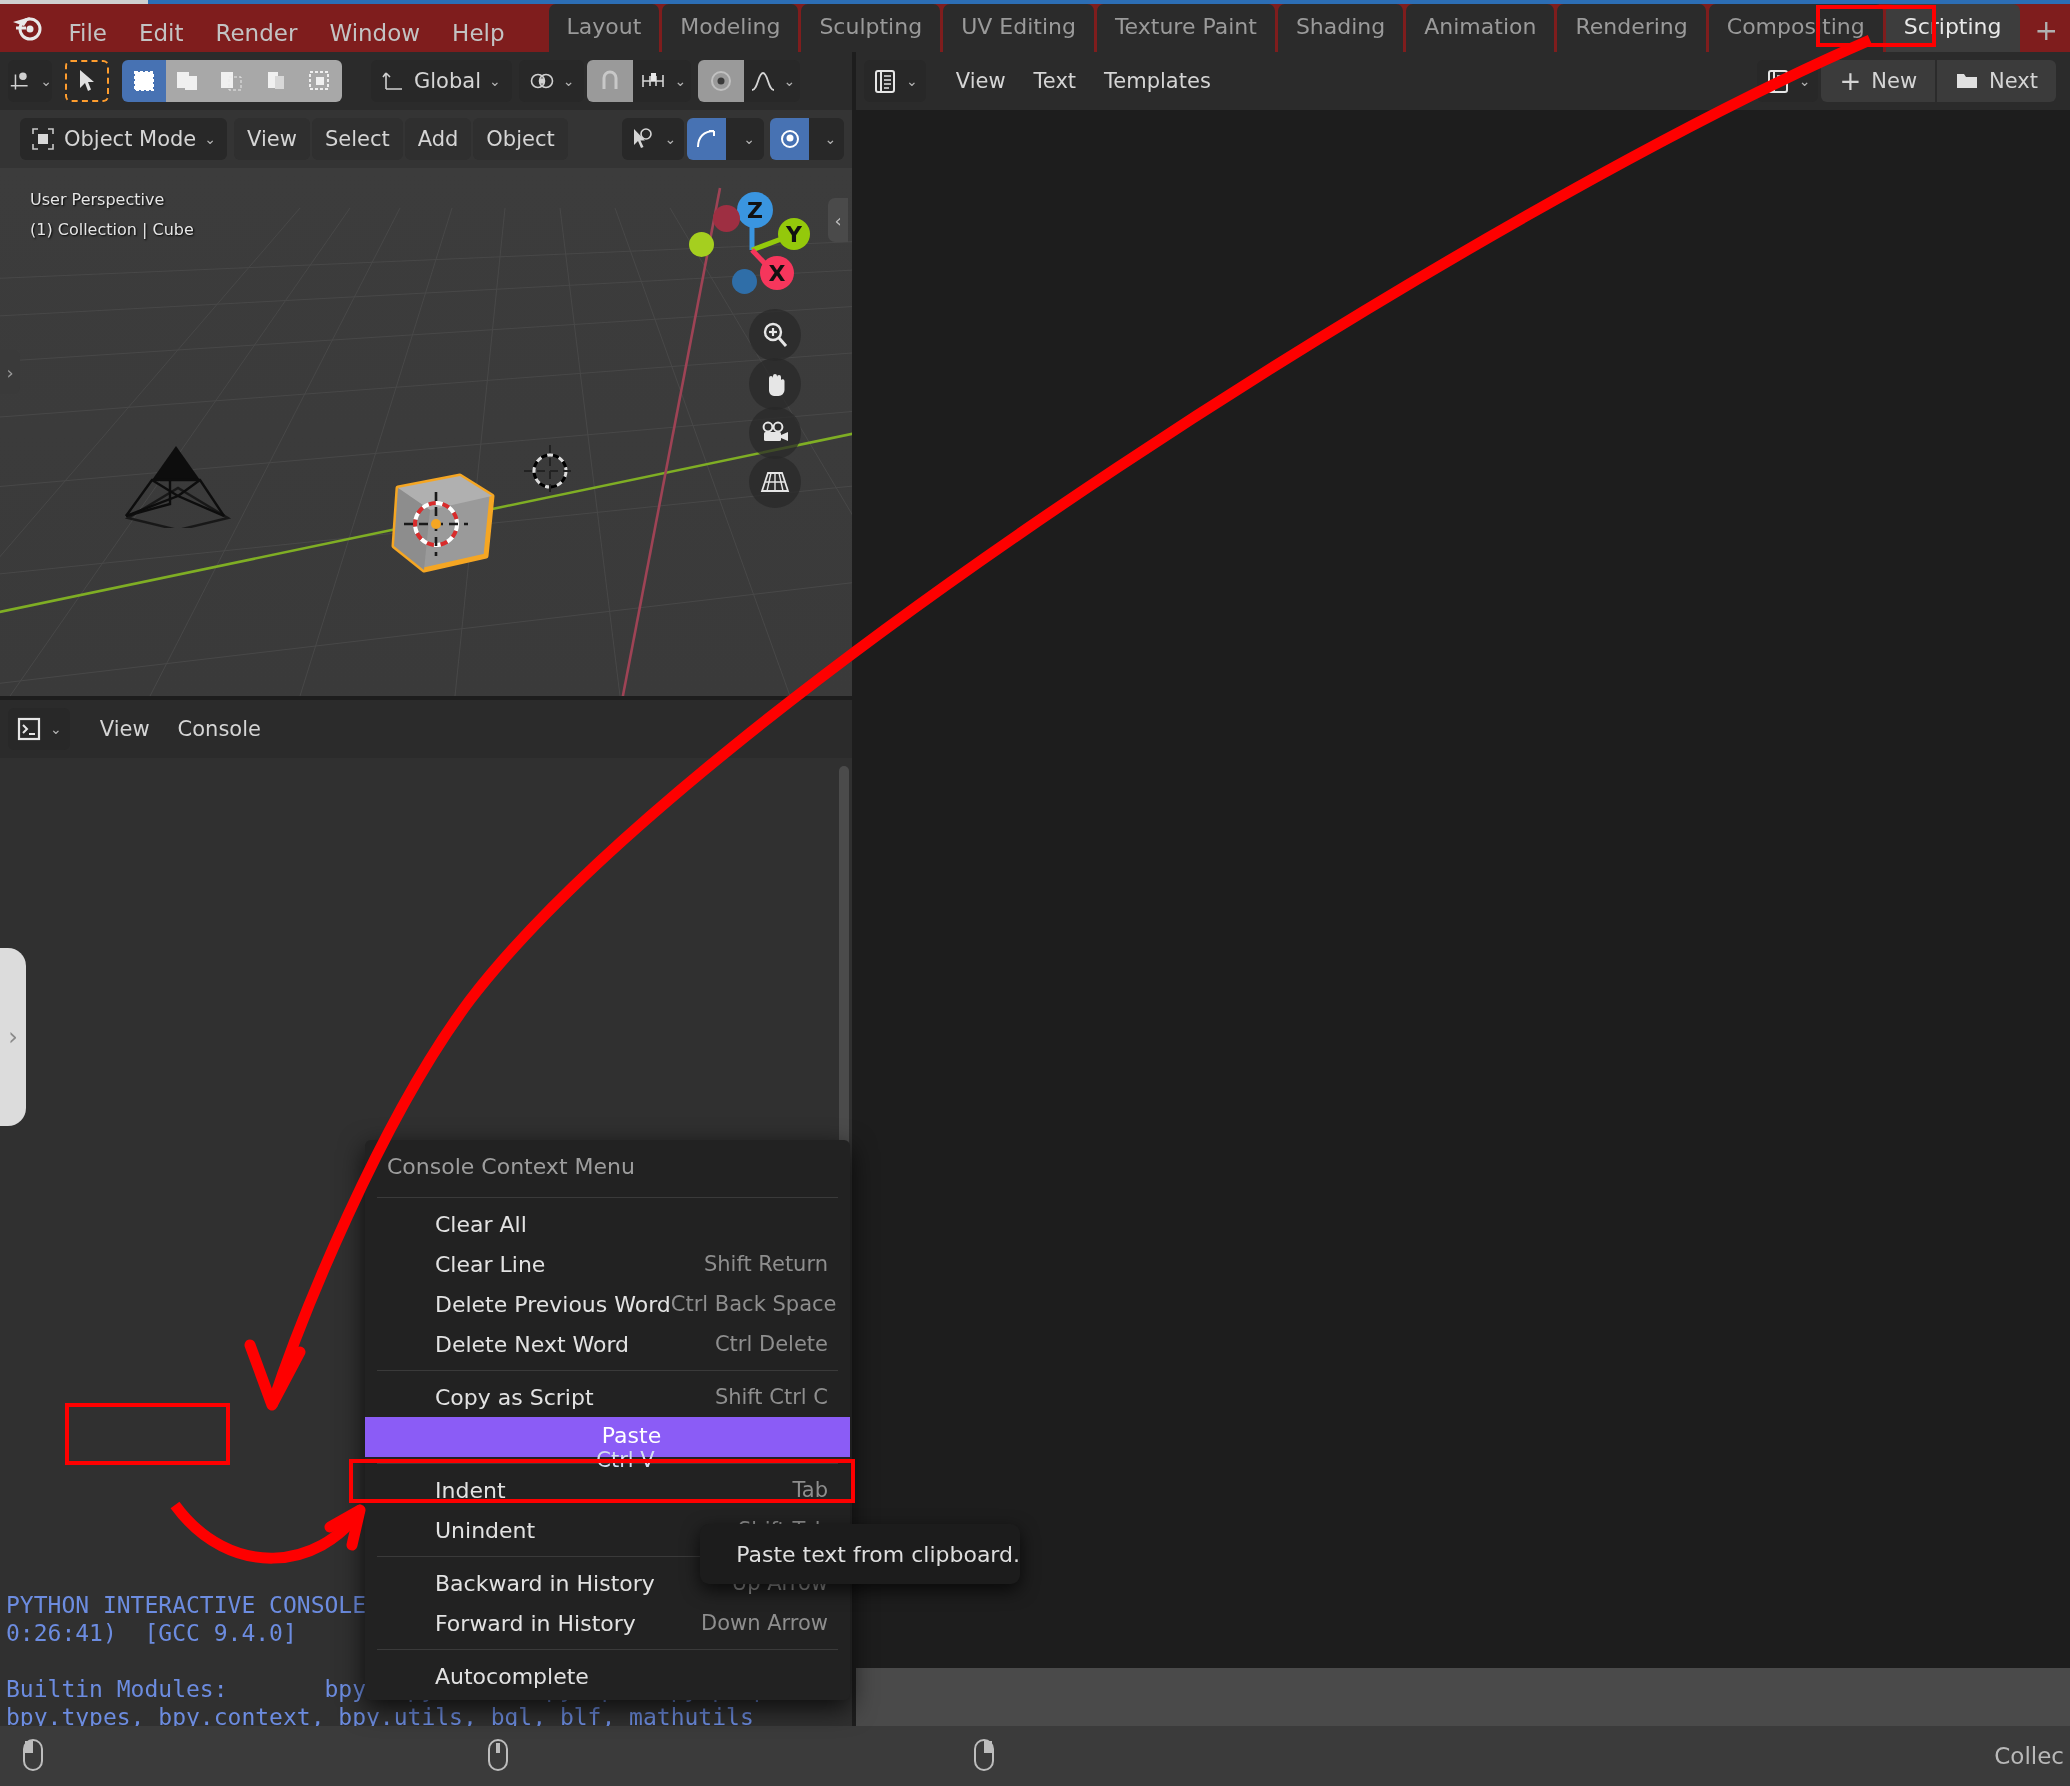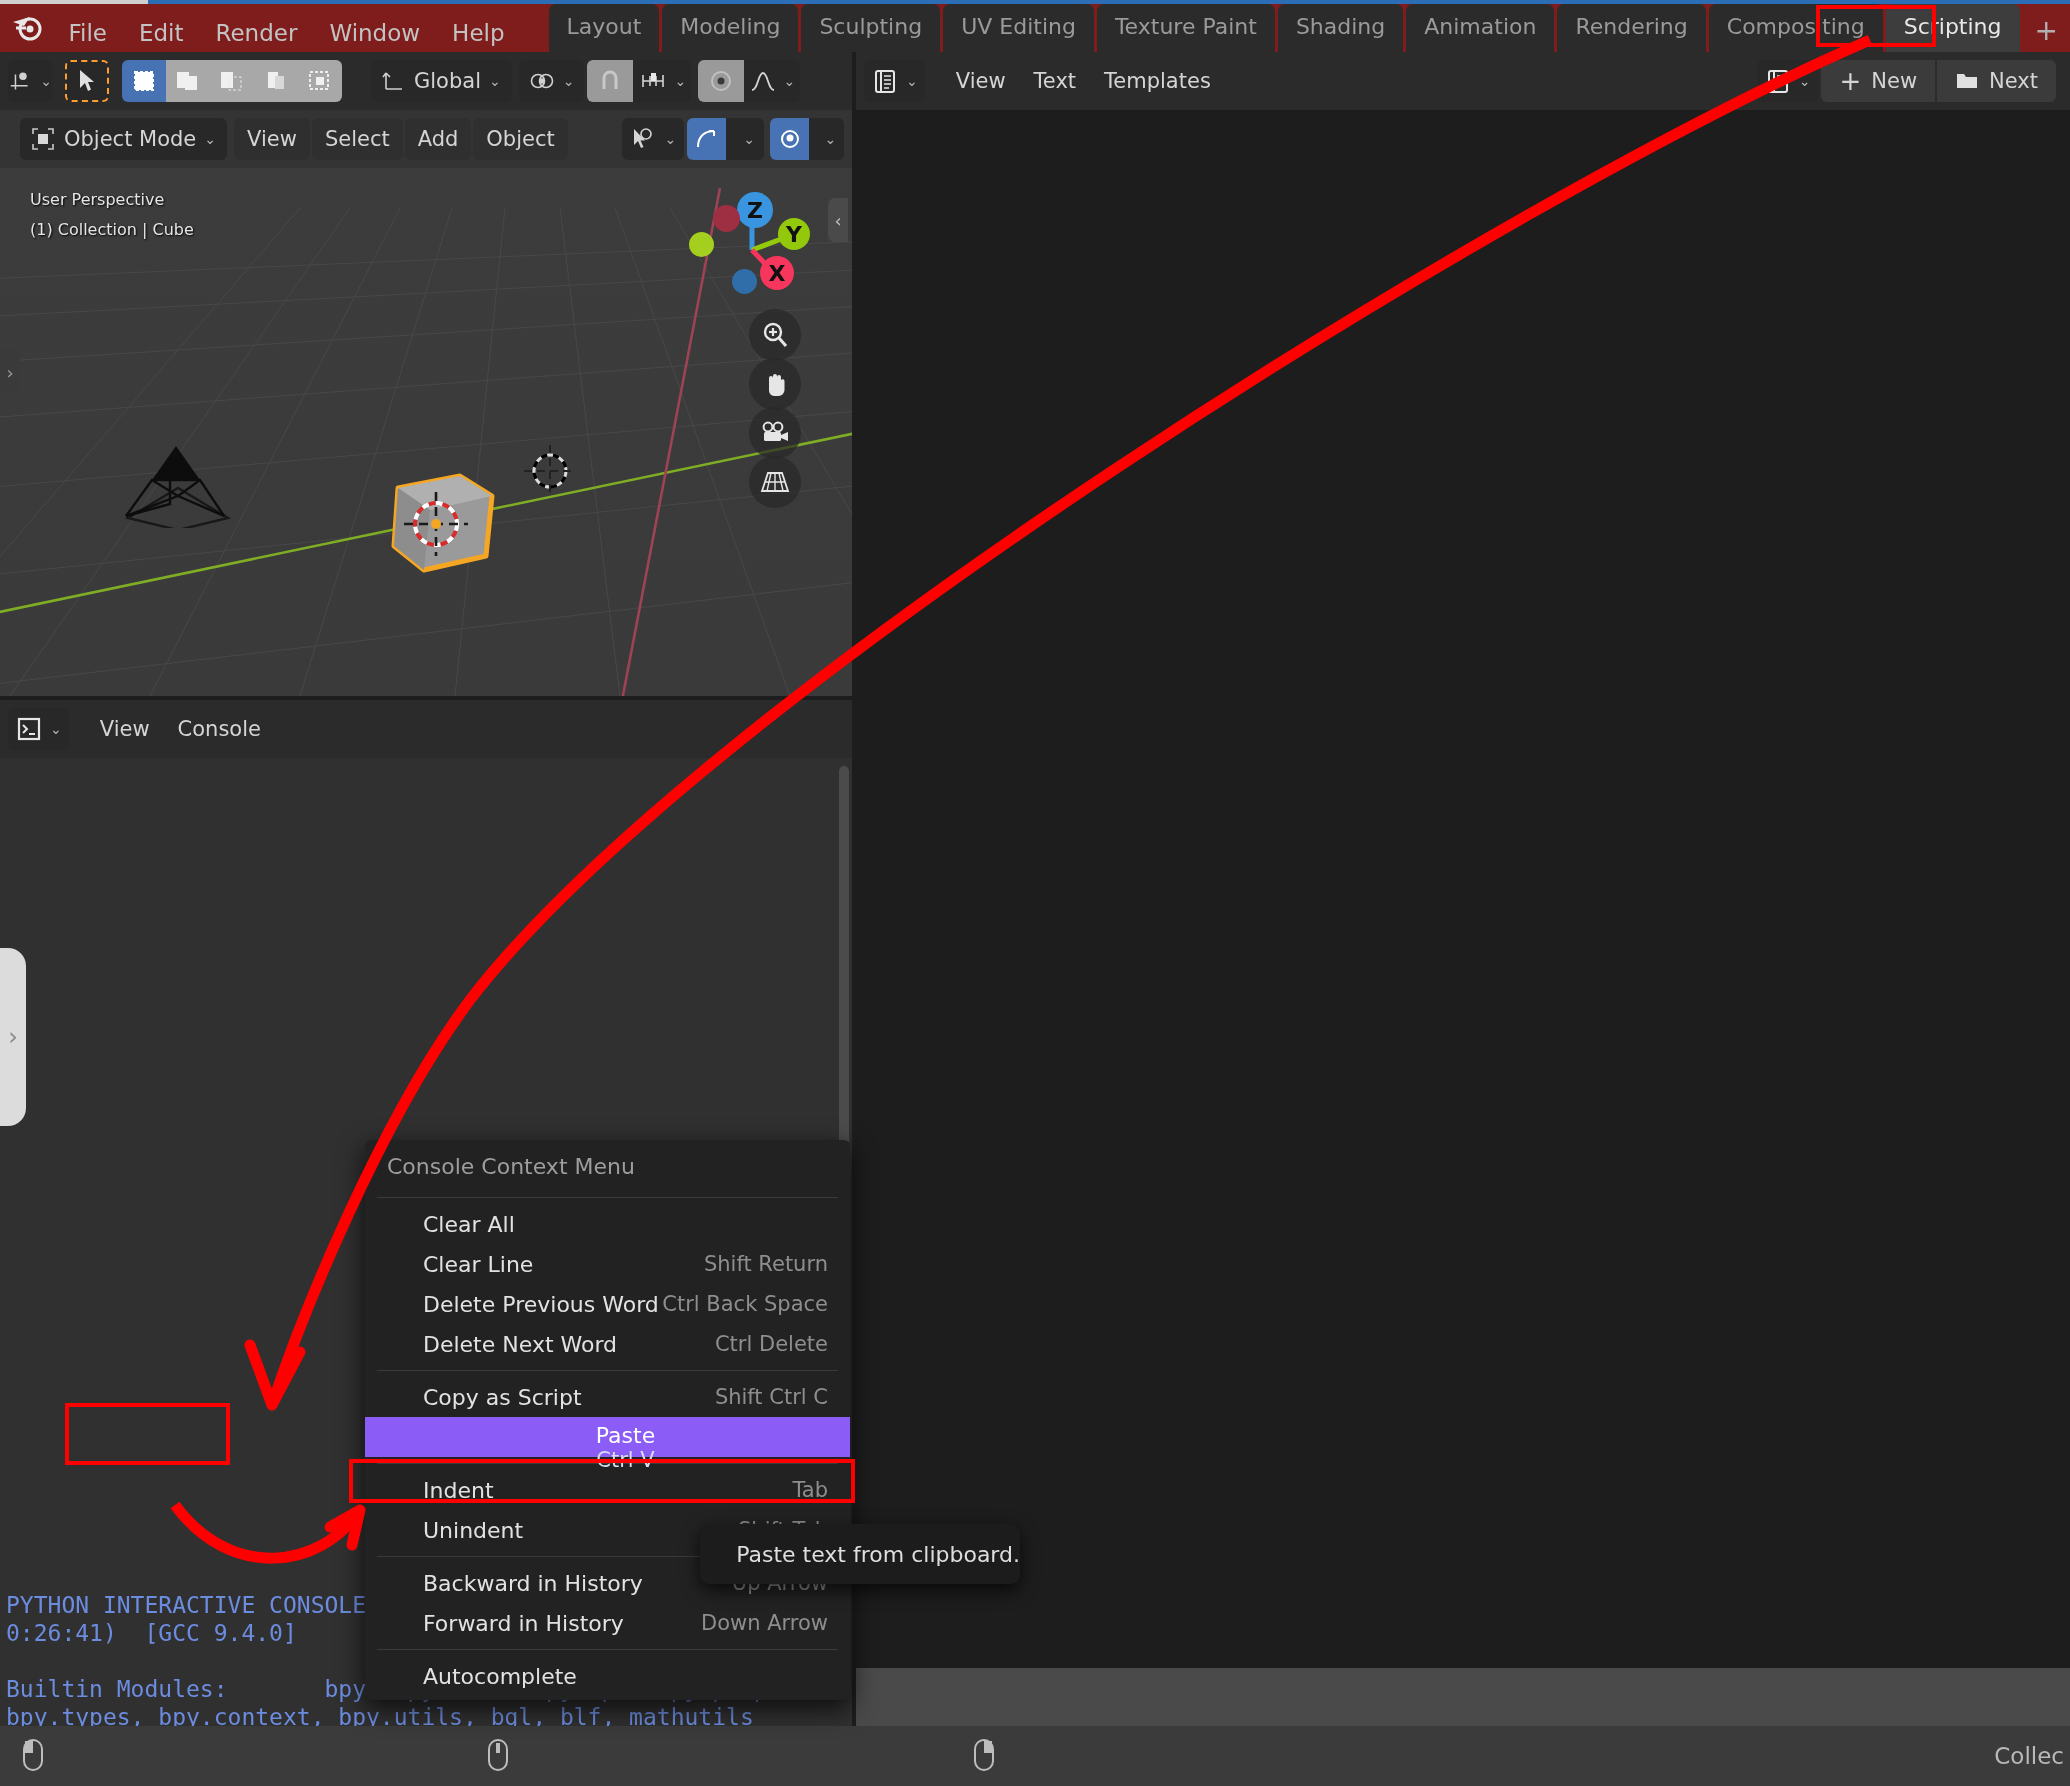--- a/index.html
+++ b/index.html
@@ -155,21 +155,21 @@
     padding-bottom: 4px;
   }
   .ctx-title {
     color: #9d9d9d; font-size: 22px; padding: 14px 22px 12px 22px;
   }
   .ctx-divline { height: 1px; background: #3a3a3a; margin: 6px 12px; }
   .ctx-item {
     display: flex; align-items: center; justify-content: space-between;
     padding: 6px 22px 6px 58px; height: 40px;
   }
-  .ctx-item .lbl { color: #e2e2e2; font-size: 22px; white-space: nowrap; }
+  .ctx-item .lbl { color: #e2e2e2; font-size: 22px; white-space: nowrap; margin-left: 12px; }
   .ctx-item .key { color: #8e8e8e; font-size: 21px; white-space: nowrap; }
   .ctx-item.sel { background: #8b5cf6; flex-direction: column; }
   .ctx-item.sel .lbl { color: #ffffff; }
   .ctx-item.sel .key { color: #d4def0; }
 
   .hl-paste {
     position: absolute; left: 349px; top: 1459px; width: 506px; height: 44px;
     border: 4px solid #fe0000; z-index: 60; pointer-events: none;
   }
 

